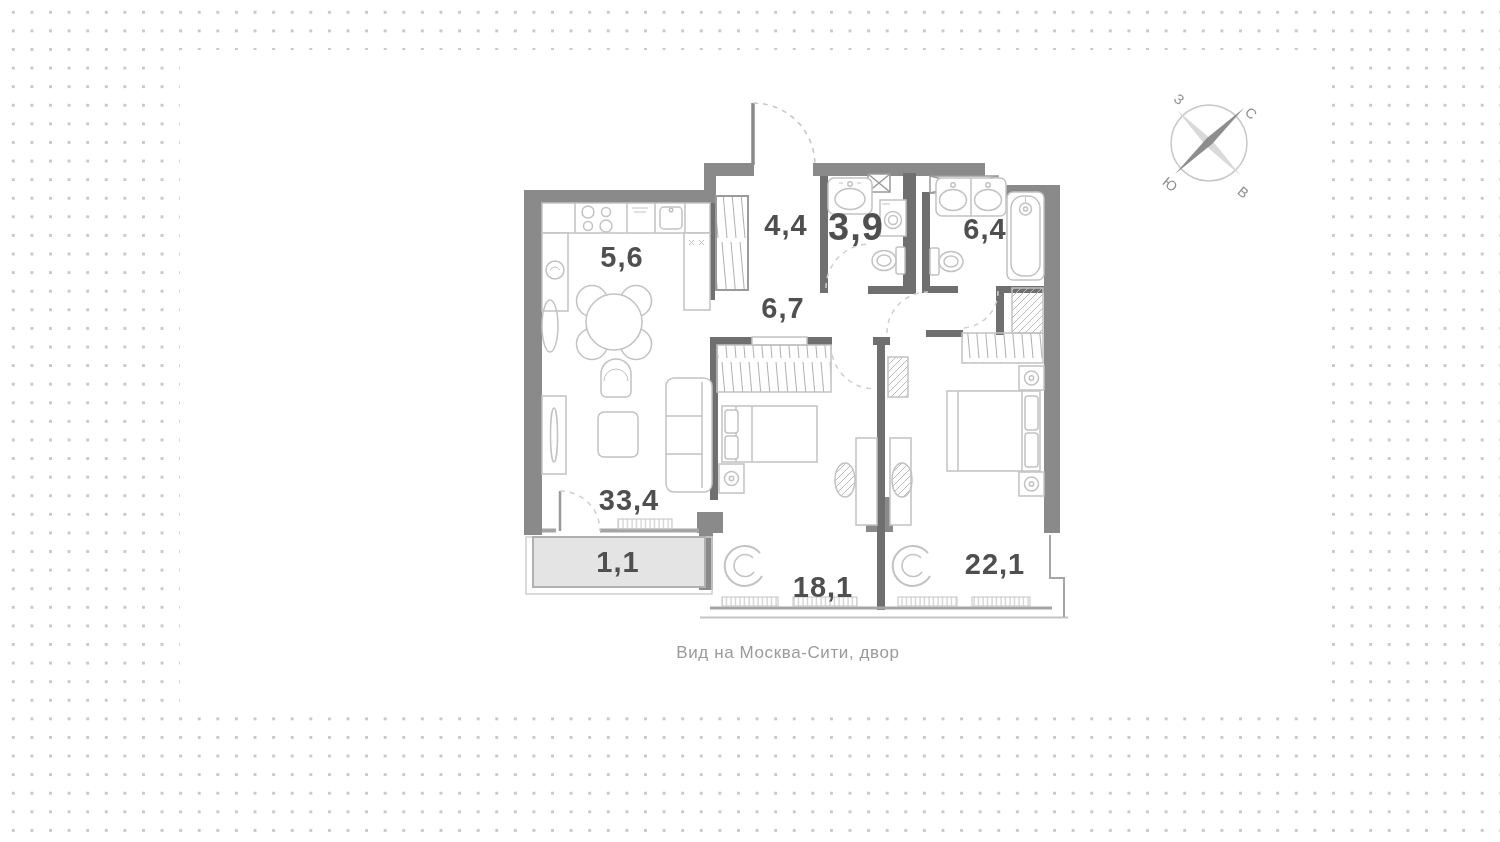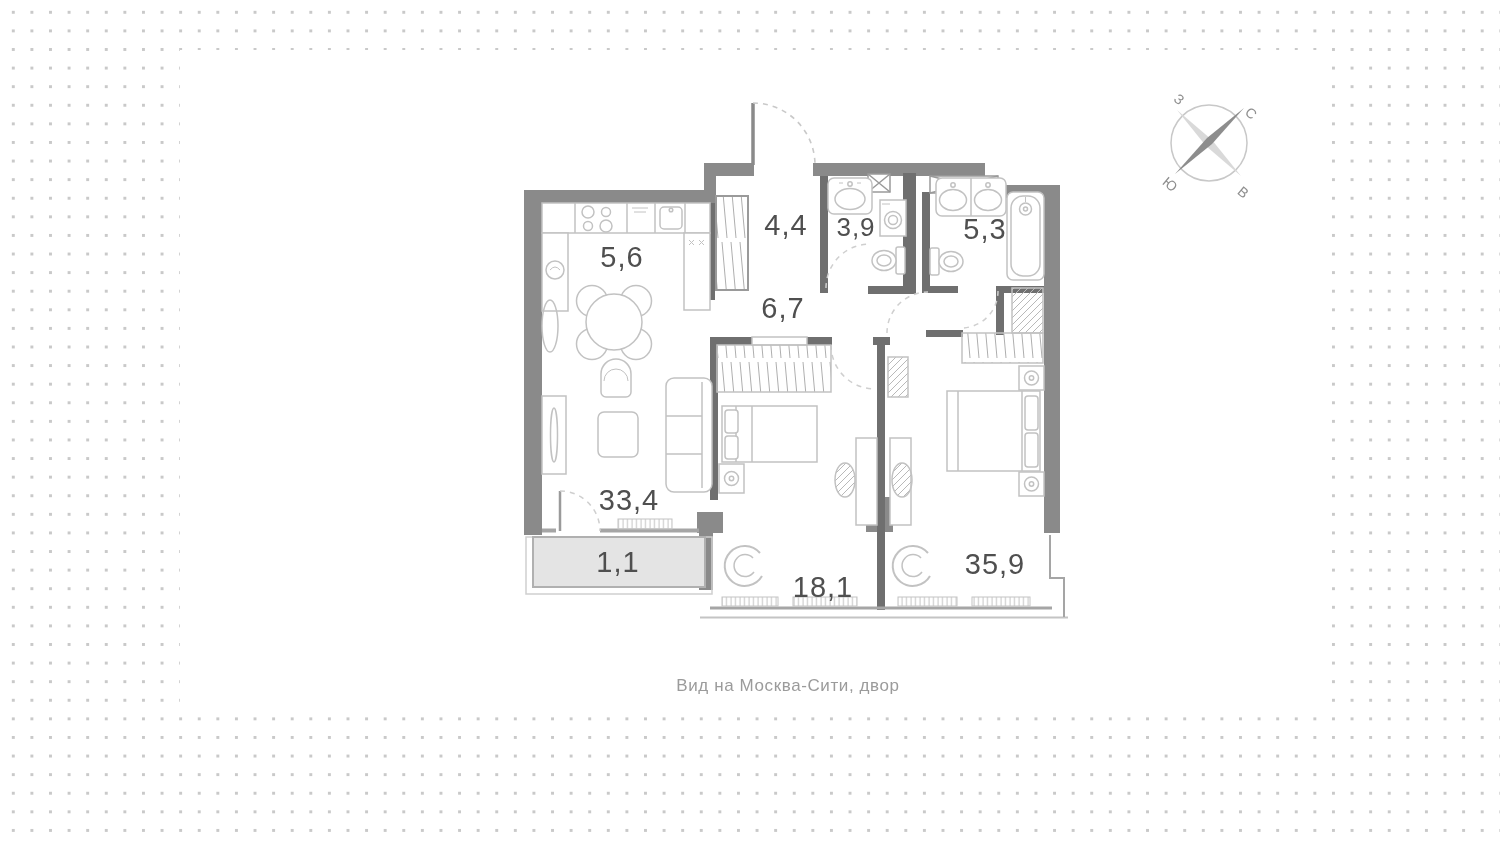--- a/index.html
+++ b/index.html
@@ -14,27 +14,27 @@
     background-size:18.6px 18.6px;
     background-position:4px 3px;
   }
   .canvas-white{
     position:absolute;left:180px;top:50px;width:1140px;height:662px;
     background:#ffffff;
   }
   .plan-svg{position:absolute;left:0;top:0;}
   .room-label{
     position:absolute;transform:translate(-50%,-50%);
-    color:#4f4f4f;font-size:29px;font-weight:400;letter-spacing:1px;
+    color:#4f4f4f;font-size:29px;font-weight:700;letter-spacing:1px;
     white-space:nowrap;user-select:none;
   }
-  .room-label.small{font-size:26px;}
+  .room-label.small{font-size:38px;}
   .caption{
     position:absolute;left:788px;top:653px;transform:translate(-50%,-50%);
-    color:#9b9b9b;font-size:17px;letter-spacing:0.6px;white-space:nowrap;margin-top:33px;
+    color:#9b9b9b;font-size:17px;letter-spacing:0.6px;white-space:nowrap;
   }
 </style>
 </head>
 <body>
 
 <div class="dots"></div>
 <div class="canvas-white"></div>
 
 <svg class="plan-svg" width="1500" height="842" viewBox="0 0 1500 842">
   <defs>
@@ -248,20 +248,20 @@
     <text x="1176" y="103" transform="rotate(40,1176,103)" font-size="14" fill="#8f8f8f" text-anchor="middle" font-family="Liberation Sans, sans-serif">З</text>
     <text x="1248" y="117" transform="rotate(40,1248,117)" font-size="14" fill="#8f8f8f" text-anchor="middle" font-family="Liberation Sans, sans-serif">С</text>
     <text x="1167" y="188" transform="rotate(40,1167,188)" font-size="14" fill="#8f8f8f" text-anchor="middle" font-family="Liberation Sans, sans-serif">Ю</text>
     <text x="1240" y="196" transform="rotate(40,1240,196)" font-size="14" fill="#8f8f8f" text-anchor="middle" font-family="Liberation Sans, sans-serif">В</text>
   </g>
 </svg>
 
 <div class="room-label" style="left:622px;top:257px">5,6</div>
 <div class="room-label" style="left:786px;top:225px">4,4</div>
 <div class="room-label small" style="left:856px;top:227px">3,9</div>
-<div class="room-label" style="left:985px;top:229px">5,3</div>
+<div class="room-label" style="left:985px;top:229px">6,4</div>
 <div class="room-label" style="left:783px;top:308px">6,7</div>
 <div class="room-label" style="left:629px;top:500px">33,4</div>
 <div class="room-label" style="left:618px;top:562px">1,1</div>
 <div class="room-label" style="left:823px;top:587px">18,1</div>
-<div class="room-label" style="left:995px;top:564px">35,9</div>
+<div class="room-label" style="left:995px;top:564px">22,1</div>
 
 <div class="caption">Вид на  Москва-Сити, двор</div>
 
 </body></html>

